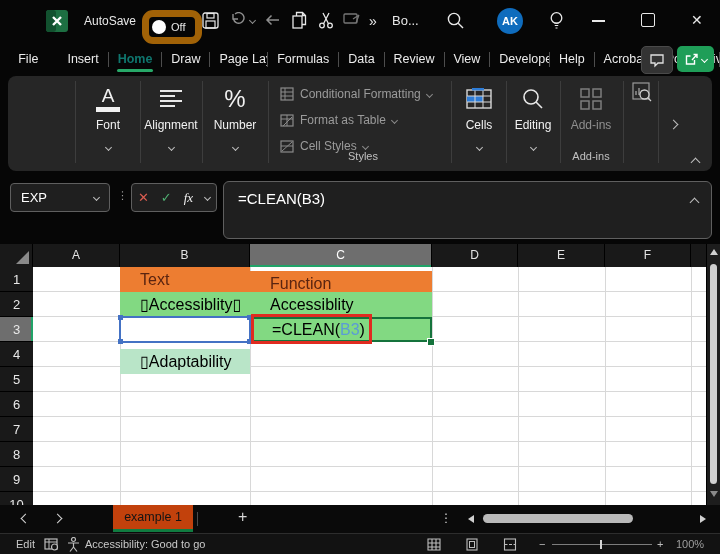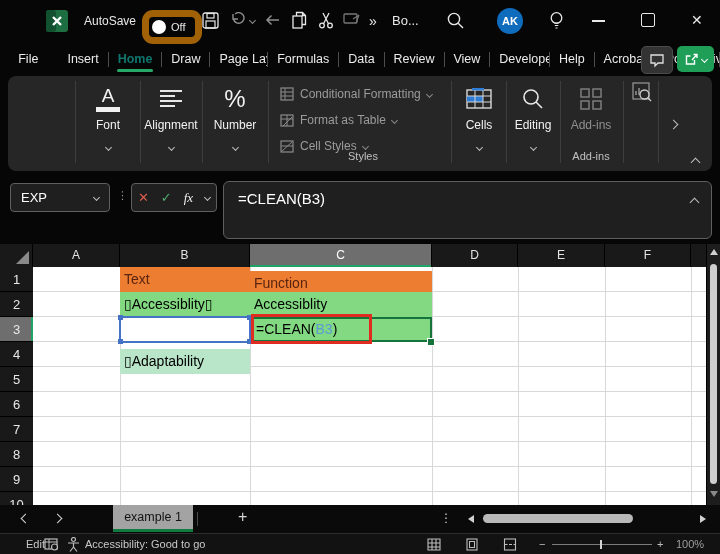--- a/index.html
+++ b/index.html
@@ -49,30 +49,30 @@
   .finput{position:absolute;left:223px;top:1px;width:489px;height:58px;border-radius:6px;color:#fff;font-size:15px;}
   
   .sheet{position:absolute;left:0;top:244px;width:720px;height:261px;background:#fff;overflow:hidden;}
   .colhdr{position:absolute;left:0;top:0;width:706px;height:23px;display:flex;background:#191919;}
   .colhdr .hc{border-right:1px solid #000;color:#e3e3e3;font-size:12px;text-align:center;line-height:23px;box-sizing:border-box;}
   .rowhdr{position:absolute;left:0;top:23px;width:33px;height:238px;background:#191919;}
   .rowhdr .rc{height:25px;line-height:25px;text-align:center;color:#e8e8e8;font-size:13px;border-bottom:1px solid #000;box-sizing:border-box;}
   .cellarea{position:absolute;left:33px;top:23px;width:673px;height:238px;background:#fff;
     background-image:repeating-linear-gradient(to bottom,transparent 0 24px,#d8d8d8 24px 25px);}
   .vline{position:absolute;top:0;bottom:0;width:1px;background:#d8d8d8;}
-  .cell{position:absolute;height:25px;line-height:25px;font-size:14px;color:#000;padding-left:4px;box-sizing:border-box;white-space:nowrap;overflow:hidden;}
+  .cell{position:absolute;height:25px;line-height:25px;font-size:16px;color:#000;padding-left:20px;box-sizing:border-box;white-space:nowrap;overflow:hidden;}
   .vscroll{position:absolute;left:706px;top:0;width:14px;height:261px;background:#1d1d1d;border-left:1px solid #000;box-sizing:border-box;}
   .tri-up{width:0;height:0;border-left:4px solid transparent;border-right:4px solid transparent;border-bottom:6px solid #d0d0d0;}
   .tri-down{width:0;height:0;border-left:4px solid transparent;border-right:4px solid transparent;border-top:6px solid #8a8a8a;}
   .tri-left{width:0;height:0;border-top:4px solid transparent;border-bottom:4px solid transparent;border-right:6px solid #d0d0d0;}
   .tri-right{width:0;height:0;border-top:4px solid transparent;border-bottom:4px solid transparent;border-left:6px solid #d0d0d0;}
   .handle{position:absolute;width:5px;height:5px;background:#4472C4;}
   
   .sheetbar{position:absolute;left:0;top:505px;width:720px;height:28px;background:#0a0a0a;}
-  .sheettab{position:absolute;left:113px;top:0;height:27px;min-width:80px;background:#a3a3a3;color:#141414;font-size:12.5px;
+  .sheettab{position:absolute;left:113px;top:0;height:27px;min-width:80px;background:#c2410c;color:#141414;font-size:12.5px;
     display:flex;align-items:center;justify-content:center;border-bottom:3px solid #107C41;box-sizing:border-box;padding:0 10px;}
   
   .statusbar{position:absolute;left:0;top:533px;width:720px;height:21px;background:#121212;border-top:1px solid #2d2d2d;
     box-sizing:border-box;color:#c9c9c9;font-size:11px;}
   .statusbar .itm{position:absolute;top:0;height:20px;display:flex;align-items:center;}
 </style>
 </head>
 <body>
 
 <div class="titlebar">
@@ -402,21 +402,21 @@
   </div>
   <div class="abs" style="left:197px;top:7px;width:1px;height:14px;background:#4a4a4a;"></div>
   <span class="abs" style="left:238px;top:3px;color:#d5d5d5;font-size:16px;">+</span>
   <span class="abs" style="left:440px;top:6px;color:#d5d5d5;font-size:12px;">⋮</span>
   <div class="tri-left abs" style="left:468px;top:10px;"></div>
   <div class="abs" style="left:483px;top:9px;width:150px;height:9px;background:#b9b9b9;border-radius:5px;"></div>
   <div class="tri-right abs" style="left:700px;top:10px;"></div>
 </div>
 
 <div class="statusbar">
-  <div class="itm" style="left:26px;">Edit</div>
+  <div class="itm" style="left:16px;">Edit</div>
   <div class="itm" style="left:44px;">
     <svg width="15" height="14">
         <rect x="1" y="2" width="12" height="10" fill="none" stroke="#bdbdbd" stroke-width="1.2"></rect>
         <path d="M1 5 h12 M5 2 v10" stroke="#bdbdbd"></path>
         <circle cx="10.5" cy="10" r="3" fill="#121212" stroke="#bdbdbd" stroke-width="1.2"></circle>
       </svg>
   </div>
   <div class="itm" style="left:67px;gap:5px;">
     <svg width="13" height="15">
         <circle cx="6.5" cy="2.5" r="2" fill="none" stroke="#bdbdbd" stroke-width="1.2"></circle>

